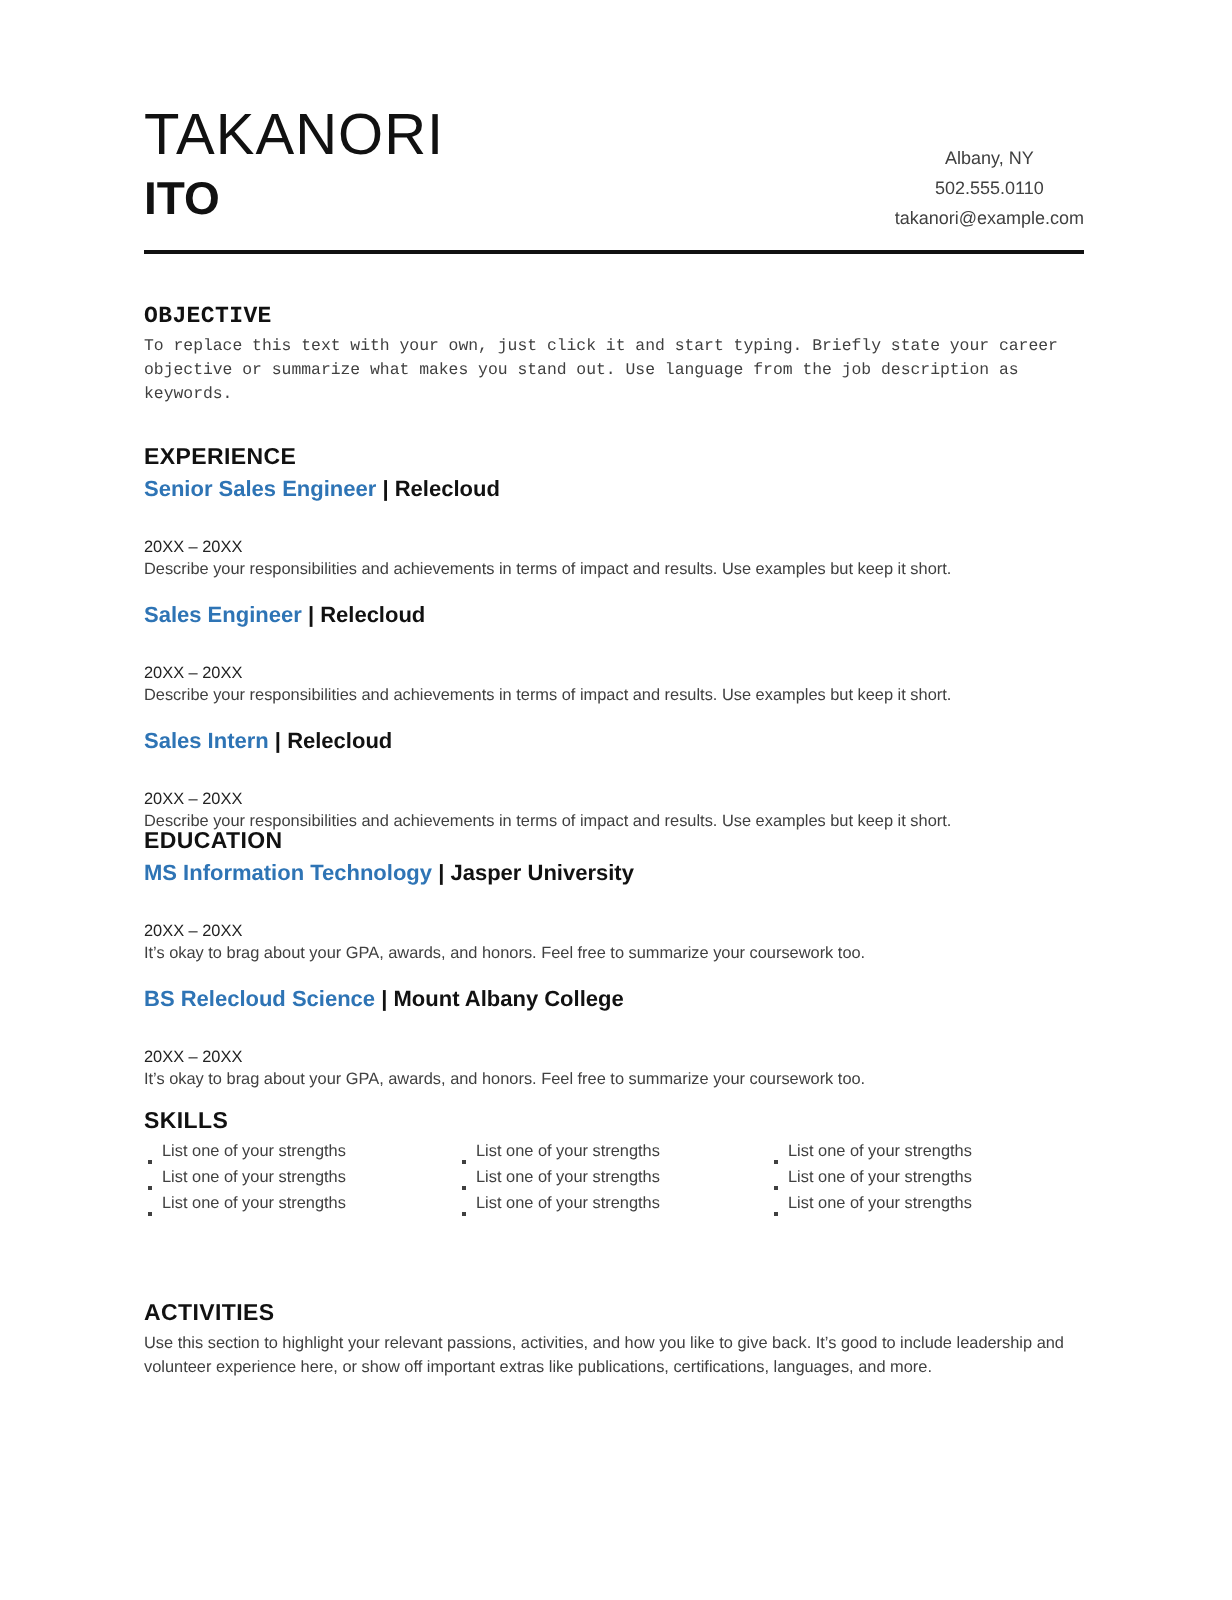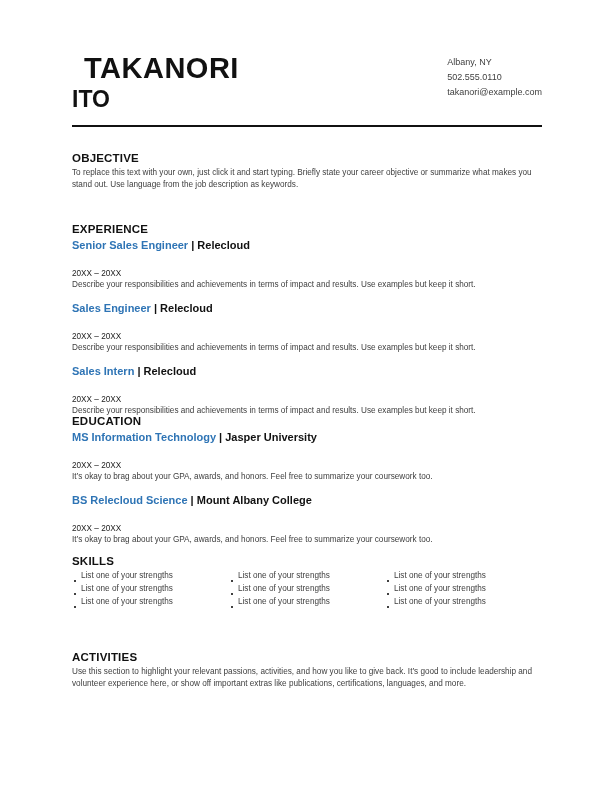--- a/index.html
+++ b/index.html
@@ -3,30 +3,30 @@
 <meta charset="utf-8">
 <style>
   html, body { margin: 0; padding: 0; background: #ffffff; }
   body {
     width: 616px; height: 800px; position: relative; overflow: hidden;
     font-family: "Liberation Sans", "DejaVu Sans", sans-serif;
     color: #404040;
   }
 
   .name-first {
-    position: absolute; left: 84px; top: 52px;
-    font-size: 29px; font-weight: 700; letter-spacing: 0.5px; color: #111;
+    position: absolute; left: 72px; top: 52px;
+    font-size: 29px; font-weight: 400; letter-spacing: 0.5px; color: #111;
     line-height: 32px;
   }
   .name-last {
     position: absolute; left: 72px; top: 83px;
     font-size: 23px; font-weight: 700; color: #111; line-height: 32px;
   }
   .contact {
-    position: absolute; right: 74px; top: 55px; text-align: left;
+    position: absolute; right: 74px; top: 72px; text-align: center;
     font-size: 9px; line-height: 15px; color: #404040;
   }
   .divider {
     position: absolute; left: 72px; top: 125px; width: 470px; height: 2px;
     background: #111;
   }
 
   .section { position: absolute; left: 72px; width: 470px; }
   .section-title {
     font-size: 11.5px; font-weight: 700; color: #111; margin: 0 0 3px 0;
@@ -53,21 +53,21 @@
 <div class="name-last">ITO</div>
 
 <div class="contact">
   <div>Albany, NY</div>
   <div>502.555.0110</div>
   <div>takanori@example.com</div>
 </div>
 
 <div class="divider"></div>
 
-<div class="section" style="top:152px;">
+<div class="section" style="top:152px;font-family:Liberation Mono, monospace;">
   <div class="section-title">OBJECTIVE</div>
   <p class="body-text">To replace this text with your own, just click it and start typing. Briefly state your career objective or summarize what makes you stand out. Use language from the job description as keywords.</p>
 </div>
 
 <div class="section" style="top:223px;">
   <div class="section-title">EXPERIENCE</div>
 
   <div class="entry">
     <div class="entry-head">
       <span class="entry-role">Senior Sales Engineer</span>

